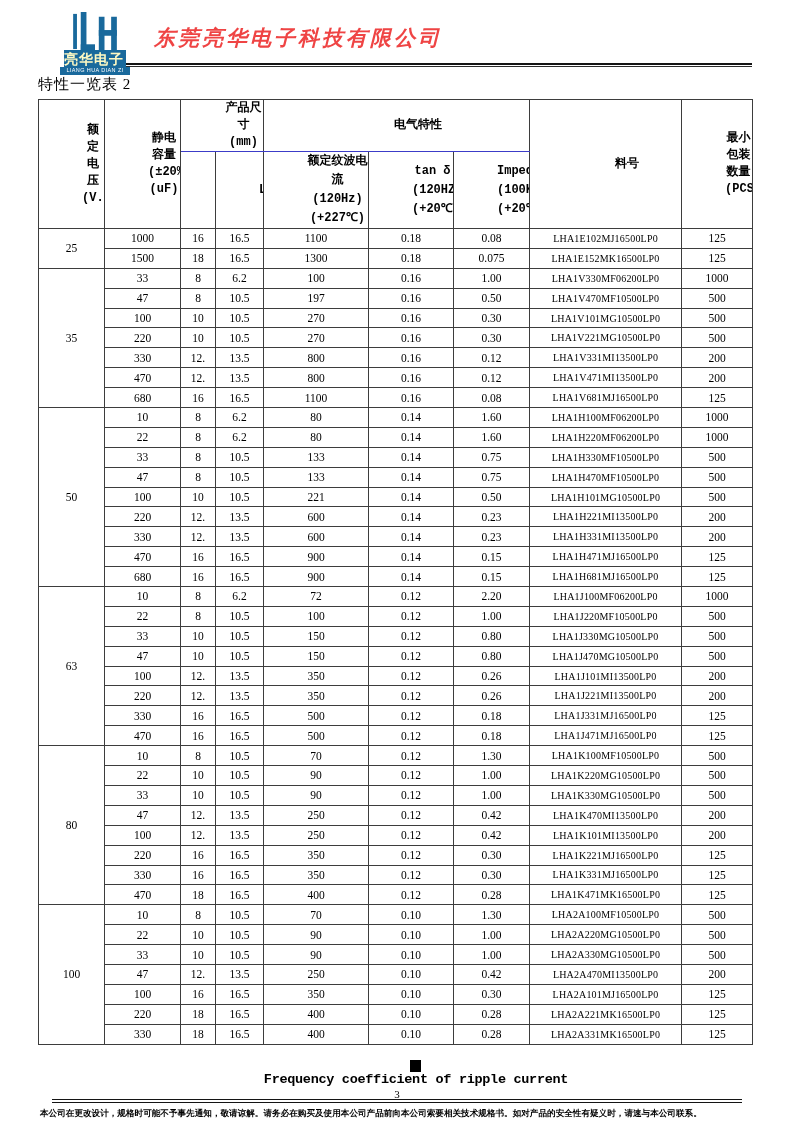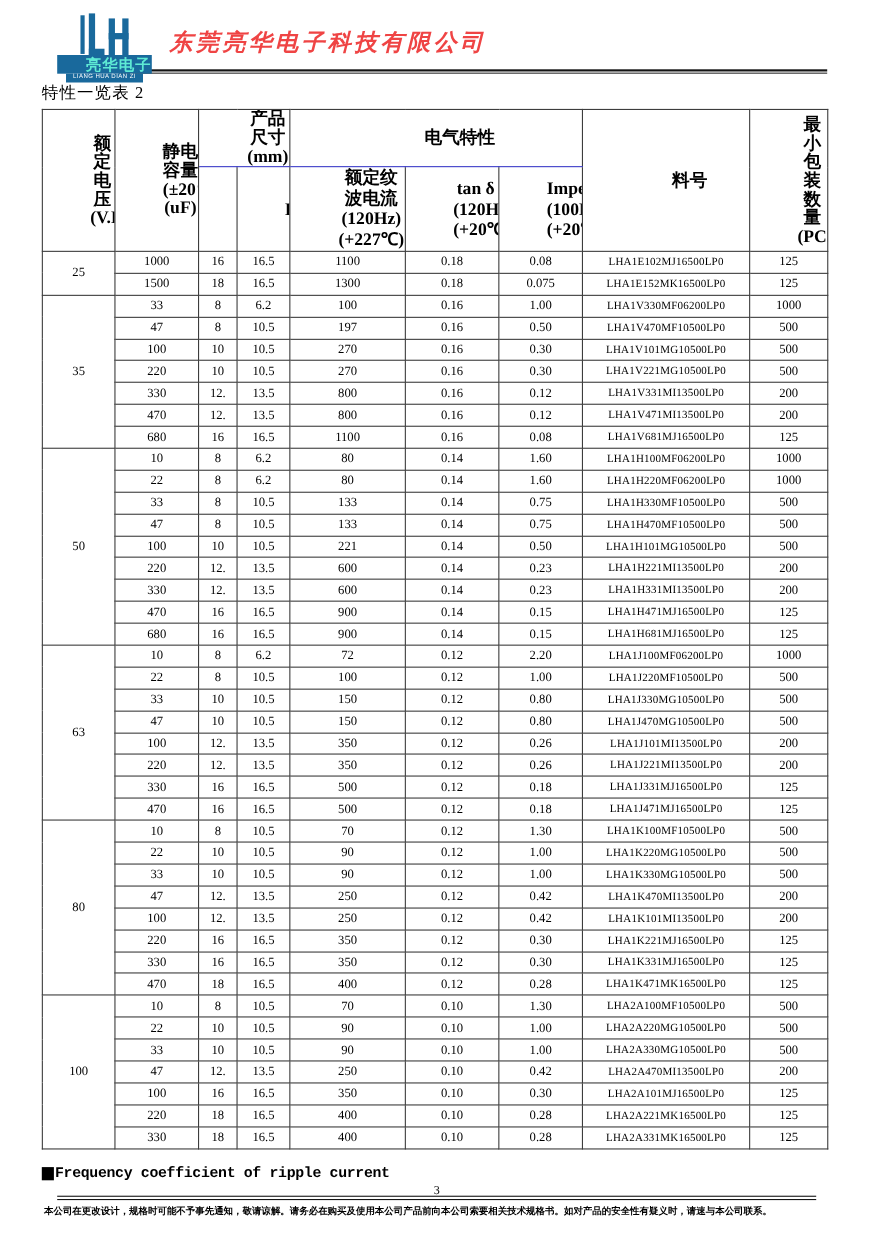--- a/index.html
+++ b/index.html
@@ -10,24 +10,24 @@
     font-family: "Liberation Serif", "DejaVu Serif", serif;
     color: #000;
     overflow: hidden;
     position: relative;
   }
   
   .header { display: flex; align-items: flex-start; padding: 12px 0 0 58px; height: 66px; }
   .logo { width: 74px; display: flex; flex-direction: column; align-items: center; }
   .logo-mark { height: 38px; display:block; }
   .logo-band {
-    background: #19699c; color: #5eead4; text-align: right;
+    background: #19699c; color: #fef9c3; text-align: left;
     font-family: "Liberation Sans", sans-serif;
     font-weight: bold; font-size: 14px; line-height: 16px;
-    width: 86px; letter-spacing: 1px; padding-top: 1px;
+    width: 62px; letter-spacing: 1px; padding-top: 1px;
   }
   .logo-sub {
     background: #19699c; color: #fff; text-align: center;
     font-family: "Liberation Sans", sans-serif;
     font-size: 5.5px; line-height: 7px; width: 70px; letter-spacing: 0.4px;
     padding-bottom: 1px;
   }
   .company-name {
     margin: 12px 0 0 22px;
     font-size: 21px; font-weight: bold; font-style: italic;
@@ -47,34 +47,34 @@
     border-collapse: collapse; table-layout: fixed;
     width: 714px; margin-left: 38px;
     border: 1.5px solid #1f1f1f;
   }
   #spec-table th, #spec-table td {
     border: 1px solid #3d3d3d;
     text-align: center; vertical-align: middle;
     padding: 0; overflow: hidden;
   }
   #spec-table thead th {
-    font-family: Liberation Serif, serif;
-    font-weight: bold; font-size: 16px; line-height: 17px; padding-left: 43px;
+    font-family: Liberation Mono, monospace;
+    font-weight: bold; font-size: 12px; line-height: 17px; padding-left: 43px;
   }
   #spec-table thead tr.h1 th { height: 18px; }
   #spec-table thead tr.h2 th { height: 64px; line-height: 19px; }
   #spec-table thead th.blue-sep { border-bottom: 1.5px solid #3c3cc8; }
   #spec-table tbody td { height: 19.9px; font-size: 11.5px; }
   #spec-table tbody td.pn { font-size: 10px; letter-spacing: 0.2px; }
   
   .footer-section {
     margin: 15px 0 0 38px;
     font-family: "Liberation Mono", monospace;
     font-weight: bold; font-size: 13.5px; letter-spacing: -0.3px;
-    display: flex; align-items: center;
+    display: flex; align-items: center; flex-direction: column;
   }
   .bullet { width: 11px; height: 12px; background: #000; display: inline-block; margin-right: 1px; }
   .page-number {
     width: 690px; margin: 1px 0 -1px 52px;
     text-align: center; font-size: 11px; line-height: 12px;
   }
   .footer-rule {
     margin-left: 52px; width: 690px; height: 4px;
     border-top: 1.5px solid #141414; border-bottom: 1.5px solid #141414;
   }

